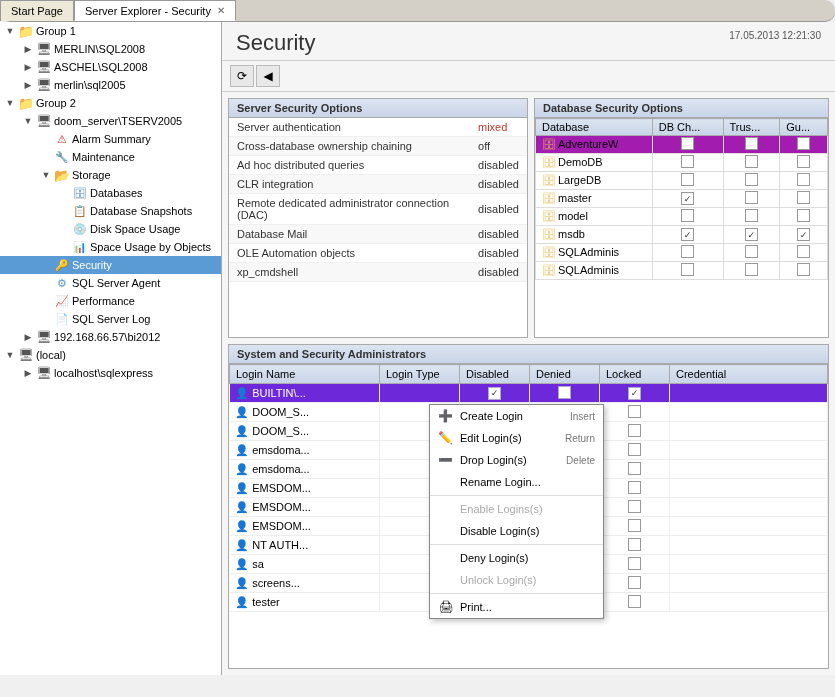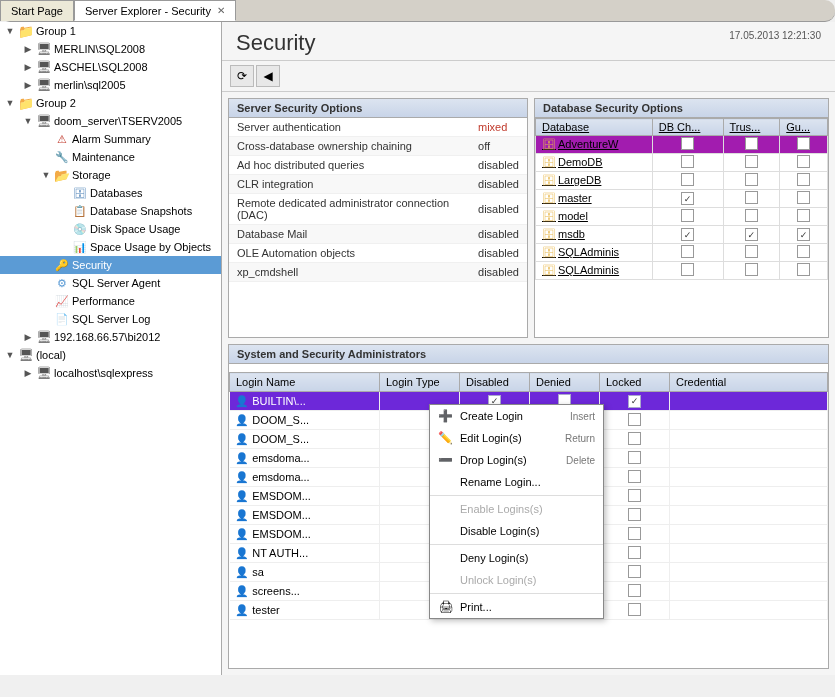--- a/index.html
+++ b/index.html
@@ -138,21 +138,21 @@
     .server-options { width: 300px; }
     .options-table { width: 100%; border-collapse: collapse; }
     .options-table td { padding: 3px 8px; border-bottom: 1px solid #f0f0f0; }
     .options-table tr:nth-child(even) { background: #f8f8f8; }
     .options-table .opt-name { color: #333; }
     .options-table .opt-value { color: #c0392b; }
     .options-table .opt-value.black { color: #333; }
 
     
     .db-security { flex: 1; }
-    .db-table { width: 100%; border-collapse: collapse; font-size: 11px; text-decoration: underline; }
+    .db-table { width: 100%; border-collapse: collapse; font-size: 11px; }
     .db-table th {
       background: linear-gradient(to bottom, #dce4f0, #c8d4e8);
       padding: 2px 6px;
       border: 1px solid #aaa;
       text-align: left;
       font-weight: normal;
     }
     .db-table td {
       padding: 1px 6px;
       border: 1px solid #ddd;
@@ -163,21 +163,21 @@
     .cb { width: 13px; height: 13px; border: 1px solid #999; background: #fff; display: inline-flex; align-items: center; justify-content: center; font-size: 9px; }
     .cb.checked { color: #333; }
     .db-icon { color: #e8b84b; font-size: 11px; margin-right: 2px; }
 
     
     .bottom-section { flex: 1; min-height: 0; }
     .sys-admin-panel { height: 100%; }
 
     
     .sys-table-wrap { position: relative; overflow: visible; }
-    .sys-table { width: 100%; border-collapse: collapse; font-size: 11px; margin-top: 8px; }
+    .sys-table { width: 100%; border-collapse: collapse; font-size: 11px; }
     .sys-table th {
       background: linear-gradient(to bottom, #dce4f0, #c8d4e8);
       padding: 3px 6px;
       border: 1px solid #aaa;
       text-align: left;
       font-weight: normal;
     }
     .sys-table td {
       padding: 1px 6px;
       border-bottom: 1px solid #eee;

